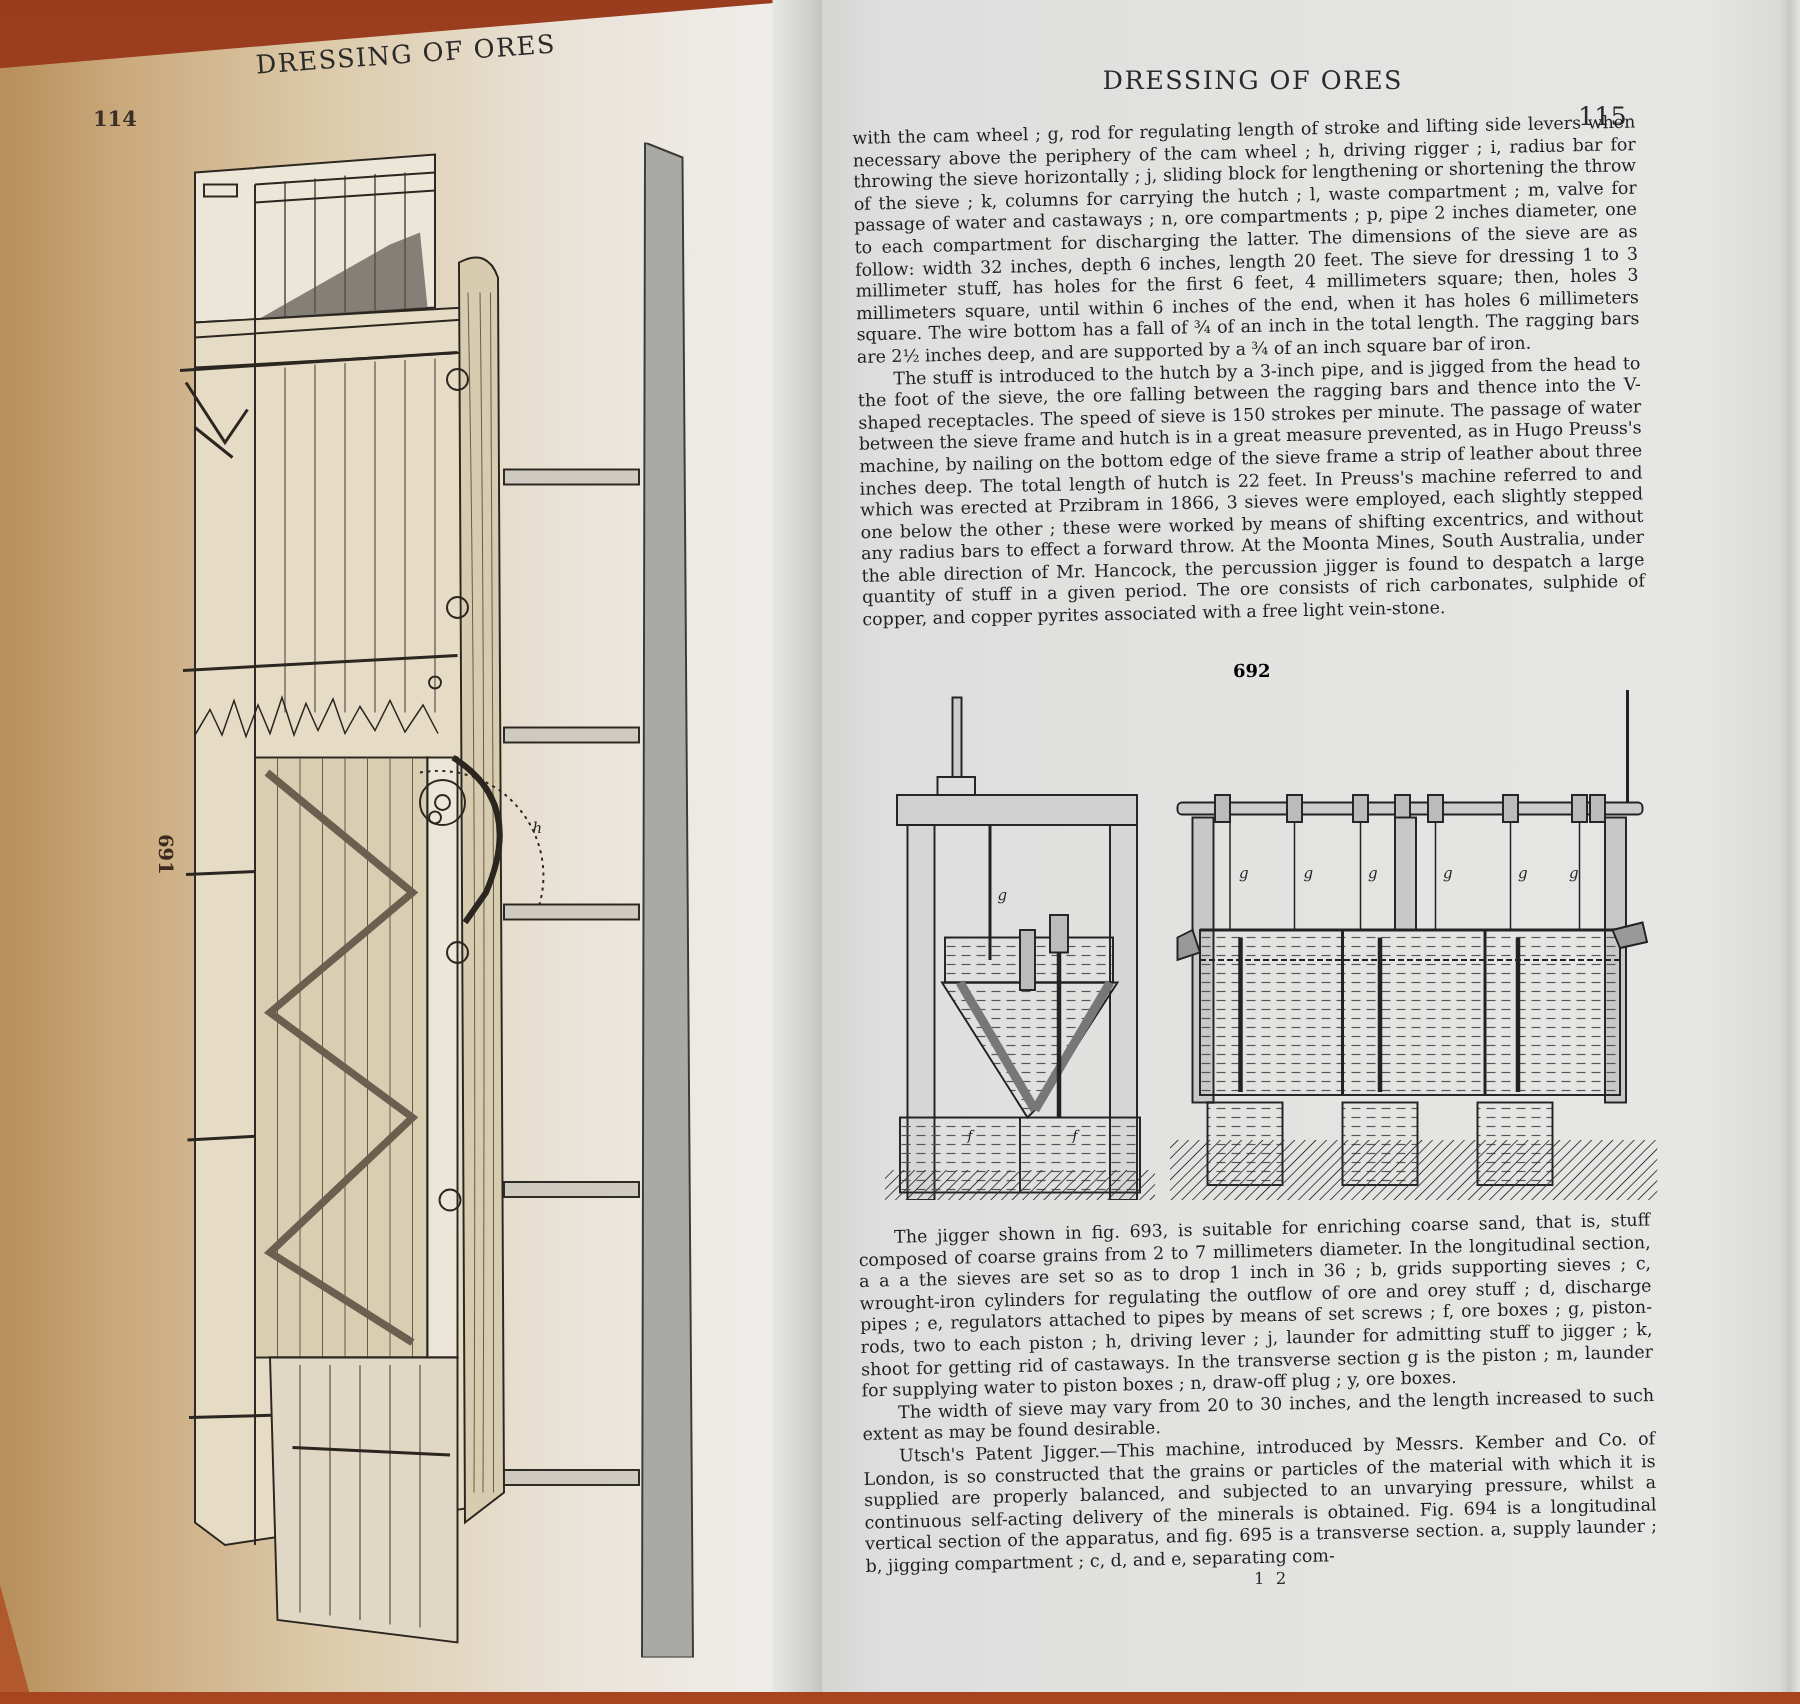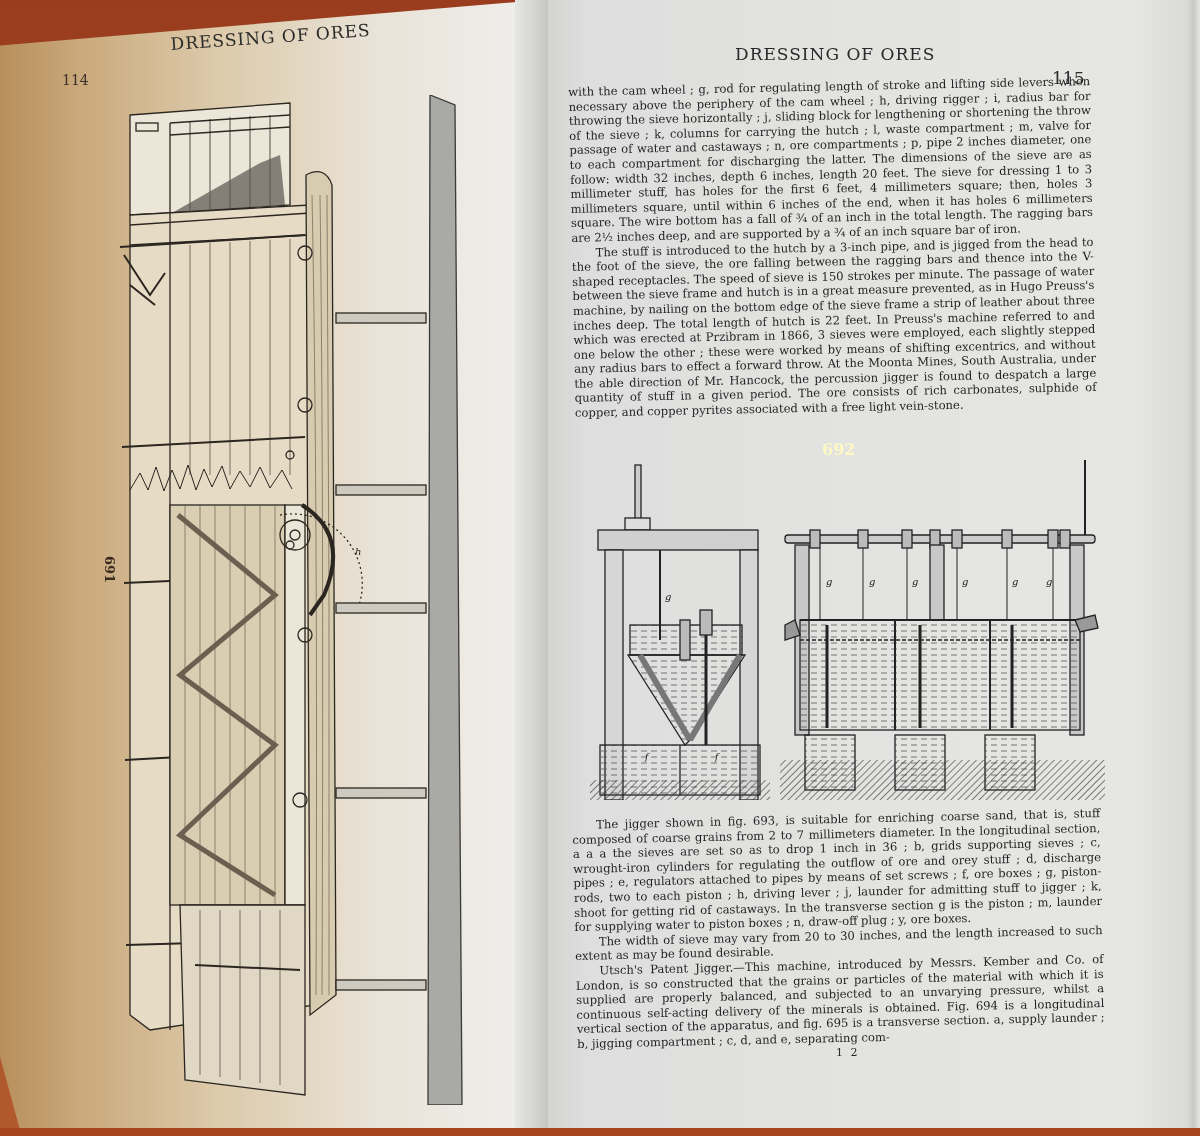--- a/index.html
+++ b/index.html
@@ -8,32 +8,32 @@
   .page-left-fix{position:absolute;left:0;top:0;width:540px;height:1136px;
     background:linear-gradient(90deg,#b78f5b 0%,#caa97c 15%,#dccaaa 40%,#e9e3d8 70%,#efedea 95%);
     clip-path:polygon(0 4%,100% 0,100% 100%,4% 100%,0 93%);}
   .gutter{position:absolute;left:515px;top:0;width:60px;height:1136px;background:linear-gradient(90deg,#e6e6e4 0%,#d0d0ce 40%,#c4c4c2 55%,#dcdcda 100%);}
   .page-right{position:absolute;left:548px;top:0;width:652px;height:1136px;
     background:linear-gradient(90deg,#d4d4d2 0%,#dedede 6%,#e2e2e0 40%,#e6e6e4 90%,#d6d6d4 100%);}
   .page-right-edge{position:absolute;right:0;top:0;width:14px;height:1136px;background:linear-gradient(90deg,#dcdcda,#c8c8c6,#e4e4e2);}
   .bottom-strip{position:absolute;left:0;top:1128px;width:1200px;height:8px;background:#a6451f;}
 
   .header-left{position:absolute;left:170px;top:34px;font-size:17px;letter-spacing:1px;color:#2a2a2a;transform:rotate(-4deg);transform-origin:0 0;white-space:nowrap;}
-  .pnum-left{position:absolute;left:62px;top:72px;font-size:14px;font-weight:normal;color:#3a3028;}
+  .pnum-left{position:absolute;left:62px;top:72px;font-size:14px;font-weight:bold;color:#3a3028;}
   .fig-num-left{position:absolute;left:96px;top:562px;font-size:13px;font-weight:bold;color:#3a2a20;transform:rotate(90deg);}
 
   .header-right{position:absolute;left:735px;top:44px;font-size:17px;letter-spacing:1px;color:#2a2a2a;white-space:nowrap;}
   .pnum-right{position:absolute;left:1052px;top:44px;font-size:17px;color:#2a2a2a;margin-top:24px;}
 
   .textblock{position:absolute;left:568px;width:522px;font-size:11.6px;line-height:14.6px;color:#1f1f1f;text-align:justify;}
   .tb1{top:74px;transform:rotate(-1.2deg);transform-origin:100% 0;}
   .tb2{top:818px;left:572px;width:528px;transform:rotate(-1.3deg);transform-origin:0 0;}
   .textblock p{margin:0;}
   .textblock p.indent{text-indent:24px;}
-  .fig-caption{position:absolute;left:822px;top:440px;font-size:16px;font-weight:bold;color:#fef9c3;}
+  .fig-caption{position:absolute;left:822px;top:440px;font-size:12px;font-weight:bold;color:#000000;}
   .folio-bottom{position:absolute;left:836px;top:1046px;font-size:11px;color:#2a2a2a;letter-spacing:2px;}
 
   
   .fig691{position:absolute;left:110px;top:95px;width:370px;height:1010px;}
   .fig692{position:absolute;left:590px;top:460px;width:515px;height:340px;}
   svg{display:block;}
 </style>
 </head>
 <body>
 

